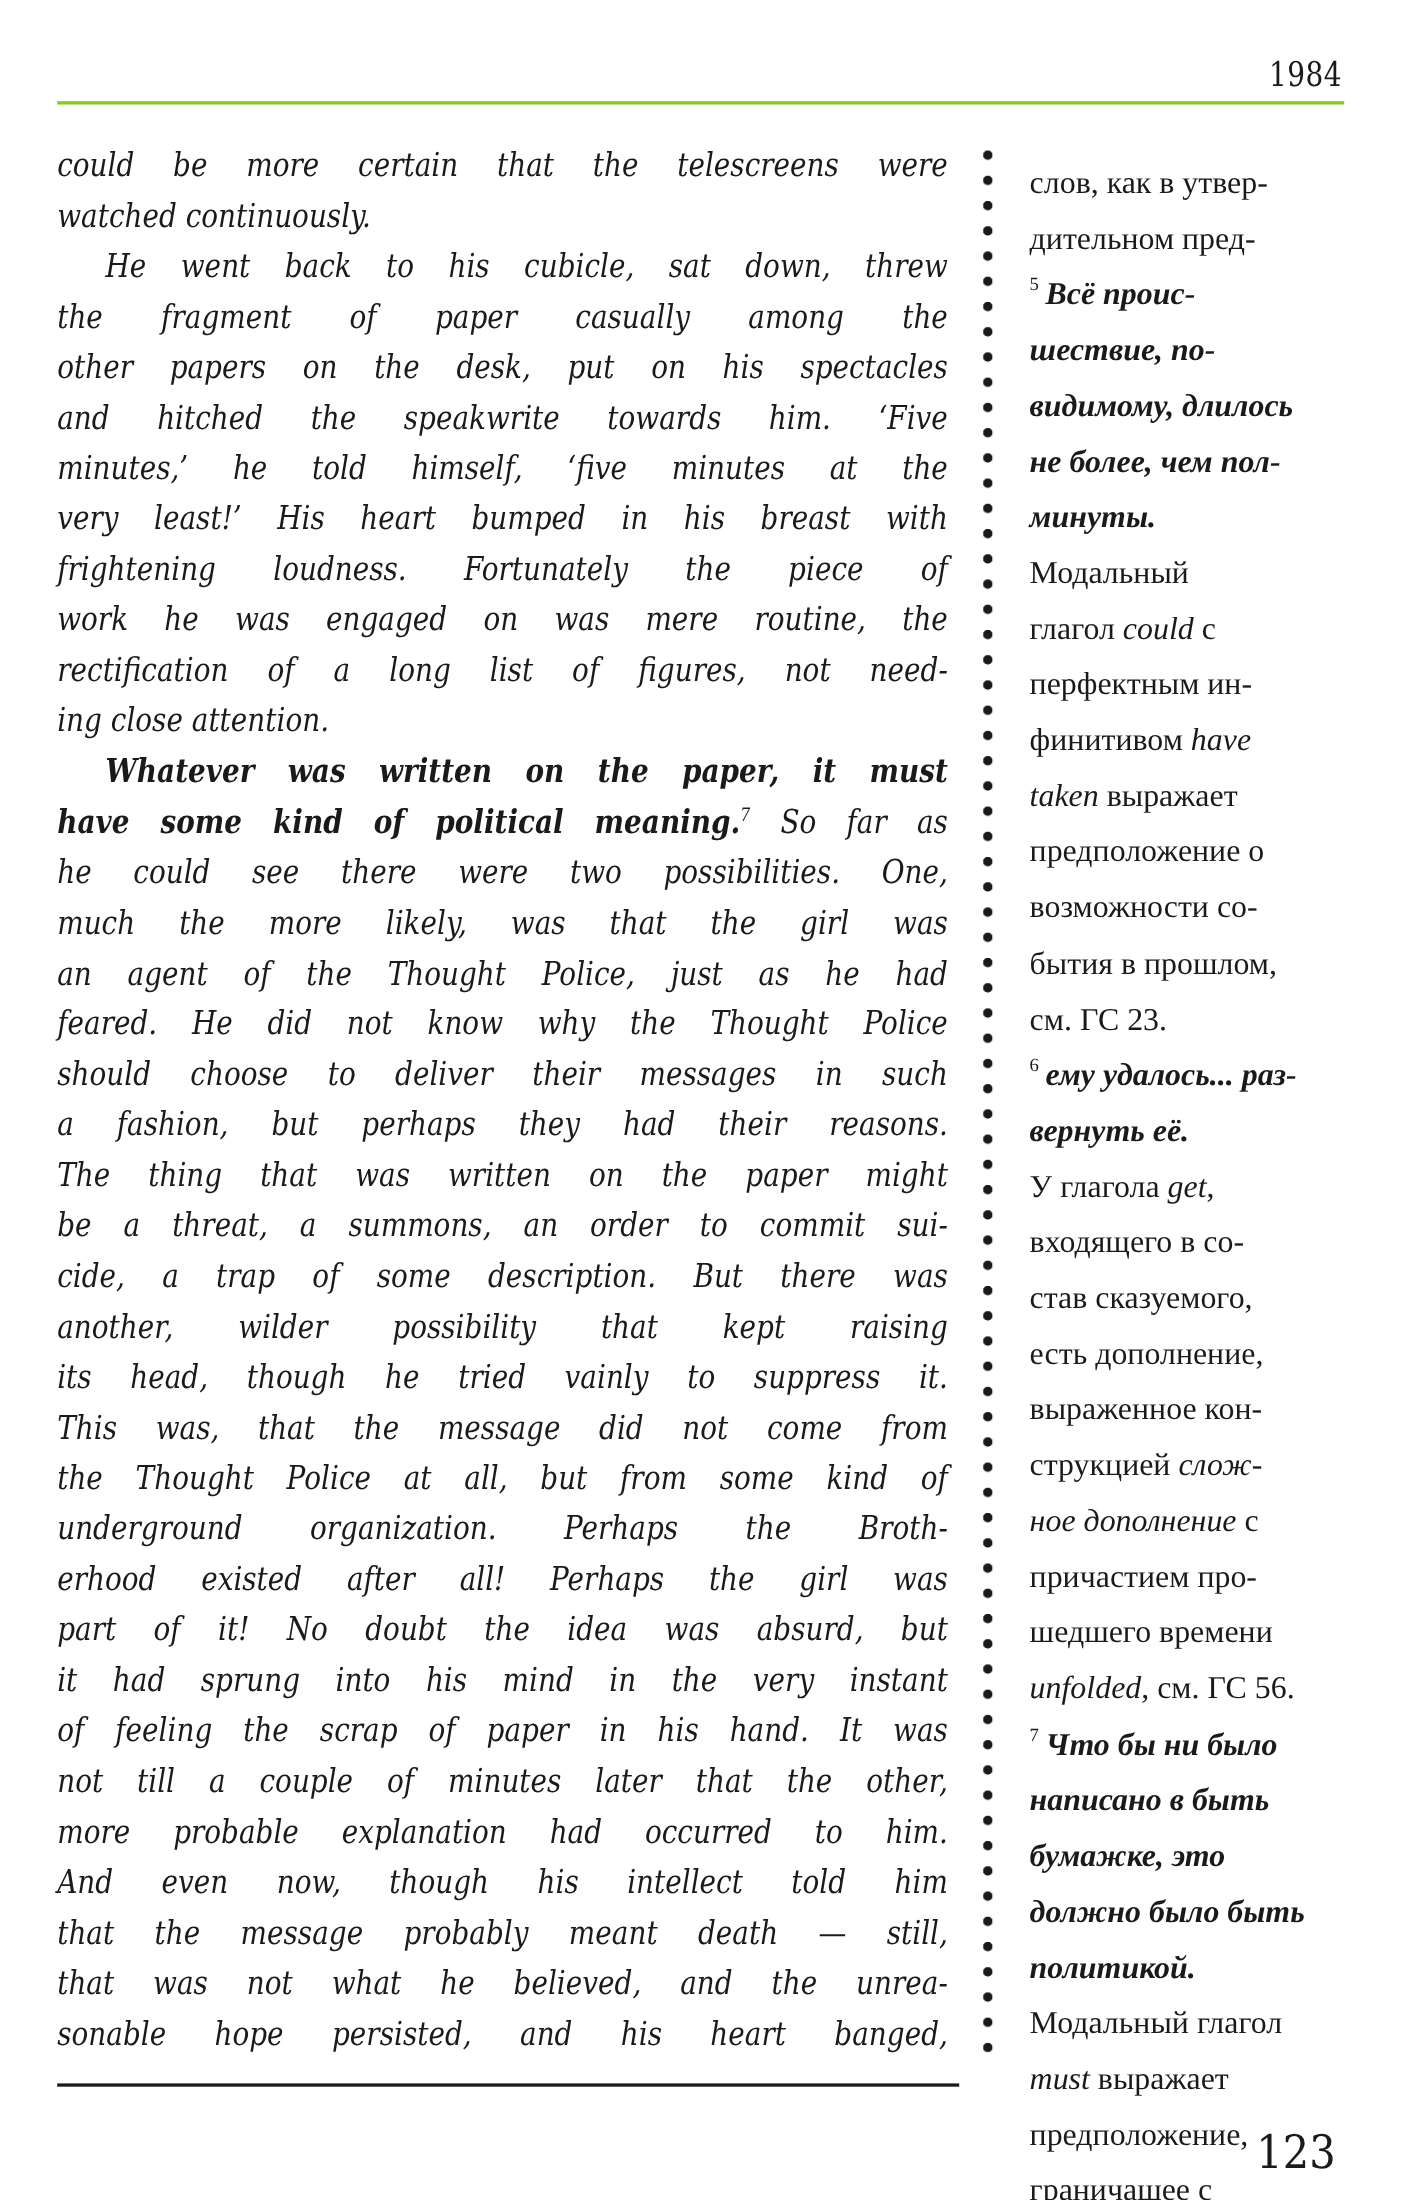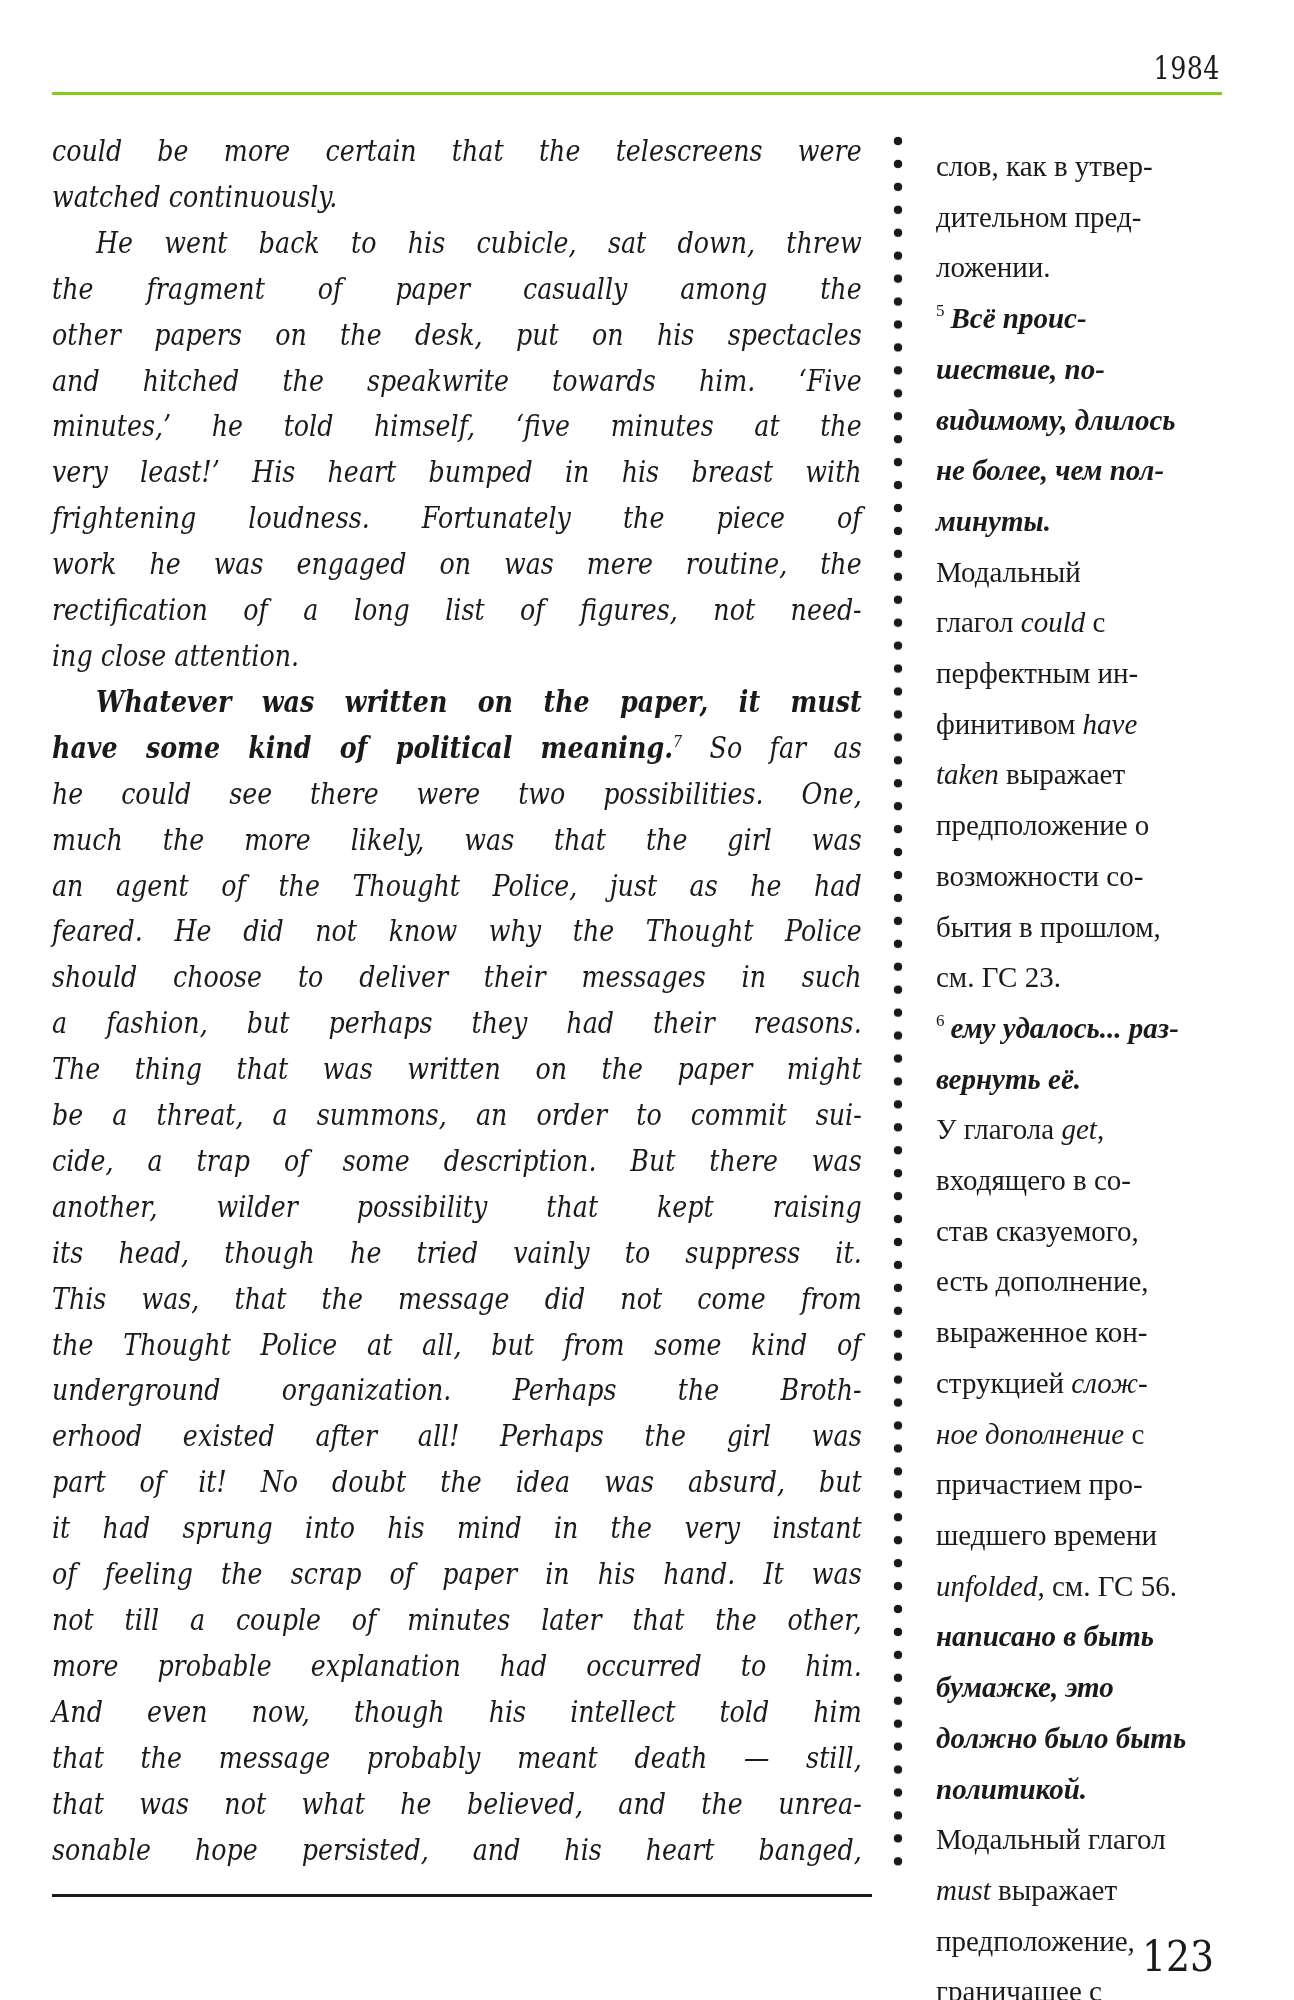--- a/index.html
+++ b/index.html
@@ -96,21 +96,20 @@
     <span class="ln"><span>that the message probably meant death — still,</span></span>
     <span class="ln"><span>that was not what he believed, and the unrea-</span></span>
     <span class="ln"><span>sonable hope persisted, and his heart banged,</span></span>
   </div>
 
 <div class="dots"></div>
 
 <div class="notes-col" id="notes-col">
     <span class="nl"><span>слов, как в утвер-</span></span>
     <span class="nl"><span>дительном пред-</span></span>
-    <span class="nl"><span>ложении.</span></span>
     <span class="nl"><sup>5</sup><span class="nb">Всё проис-</span></span>
     <span class="nl"><span class="nb">шествие, по-</span></span>
     <span class="nl"><span class="nb">видимому, длилось</span></span>
     <span class="nl"><span class="nb">не более, чем пол-</span></span>
     <span class="nl"><span class="nb">минуты.</span></span>
     <span class="nl"><span>Модальный</span></span>
     <span class="nl"><span>глагол </span><i>could</i><span> с</span></span>
     <span class="nl"><span>перфектным ин-</span></span>
     <span class="nl"><span>финитивом </span><i>have</i></span>
     <span class="nl"><i>taken</i><span> выражает</span></span>
@@ -123,20 +122,21 @@
     <span class="nl"><span>У глагола </span><i>get</i><span>,</span></span>
     <span class="nl"><span>входящего в со-</span></span>
     <span class="nl"><span>став сказуемого,</span></span>
     <span class="nl"><span>есть дополнение,</span></span>
     <span class="nl"><span>выраженное кон-</span></span>
     <span class="nl"><span>струкцией </span><i>слож-</i></span>
     <span class="nl"><i>ное дополнение</i><span> с</span></span>
     <span class="nl"><span>причастием про-</span></span>
     <span class="nl"><span>шедшего времени</span></span>
     <span class="nl"><i>unfolded</i><span>, см. ГС 56.</span></span>
+    <span class="nl"><sup>7</sup><span class="nb">Что бы ни было</span></span>
     <span class="nl"><span class="nb">написано в быть</span></span>
     <span class="nl"><span class="nb">бумажке, это</span></span>
     <span class="nl"><span class="nb">должно было быть</span></span>
     <span class="nl"><span class="nb">политикой.</span></span>
     <span class="nl"><span>Модальный глагол</span></span>
     <span class="nl"><i>must</i><span> выражает</span></span>
     <span class="nl"><span>предположение,</span></span>
     <span class="nl"><span>граничащее с</span></span>
     <span class="nl"><span>уверенностью,</span></span>
     <span class="nl"><span>о возможности</span></span>

